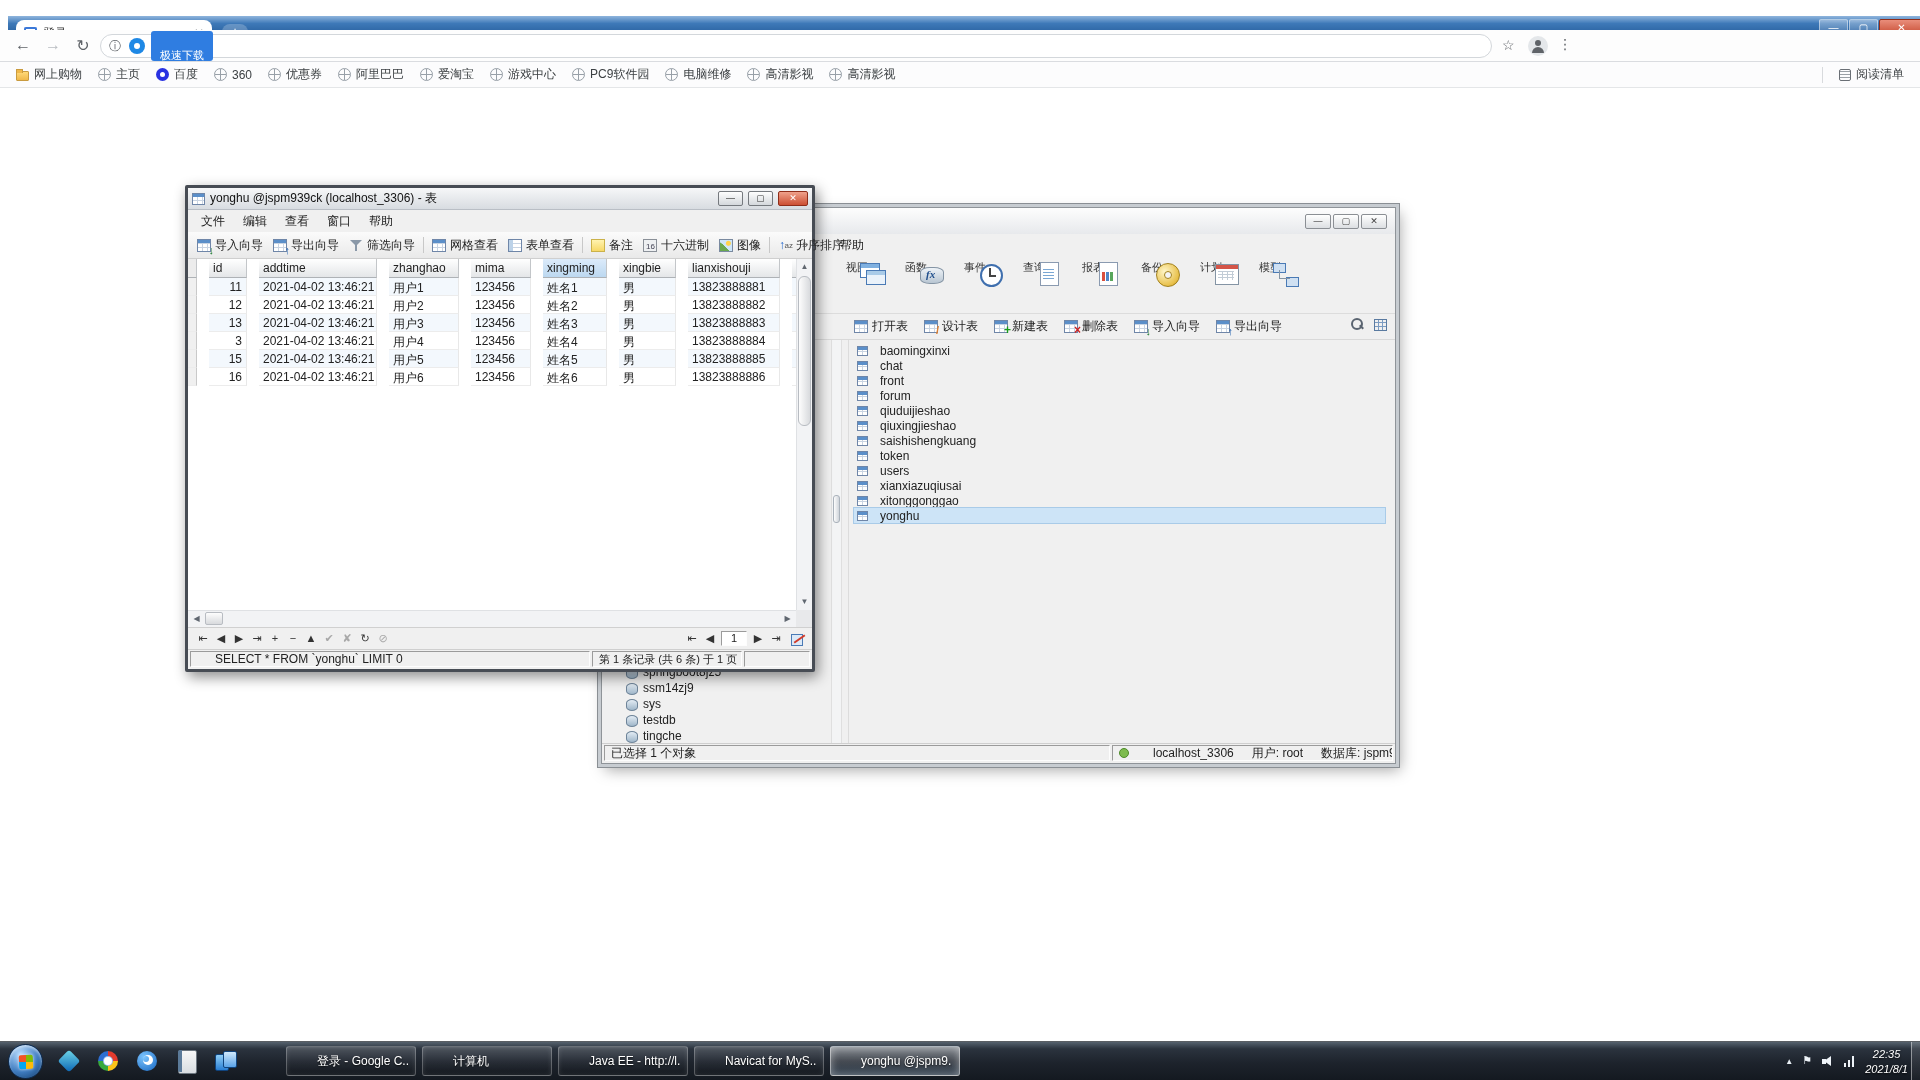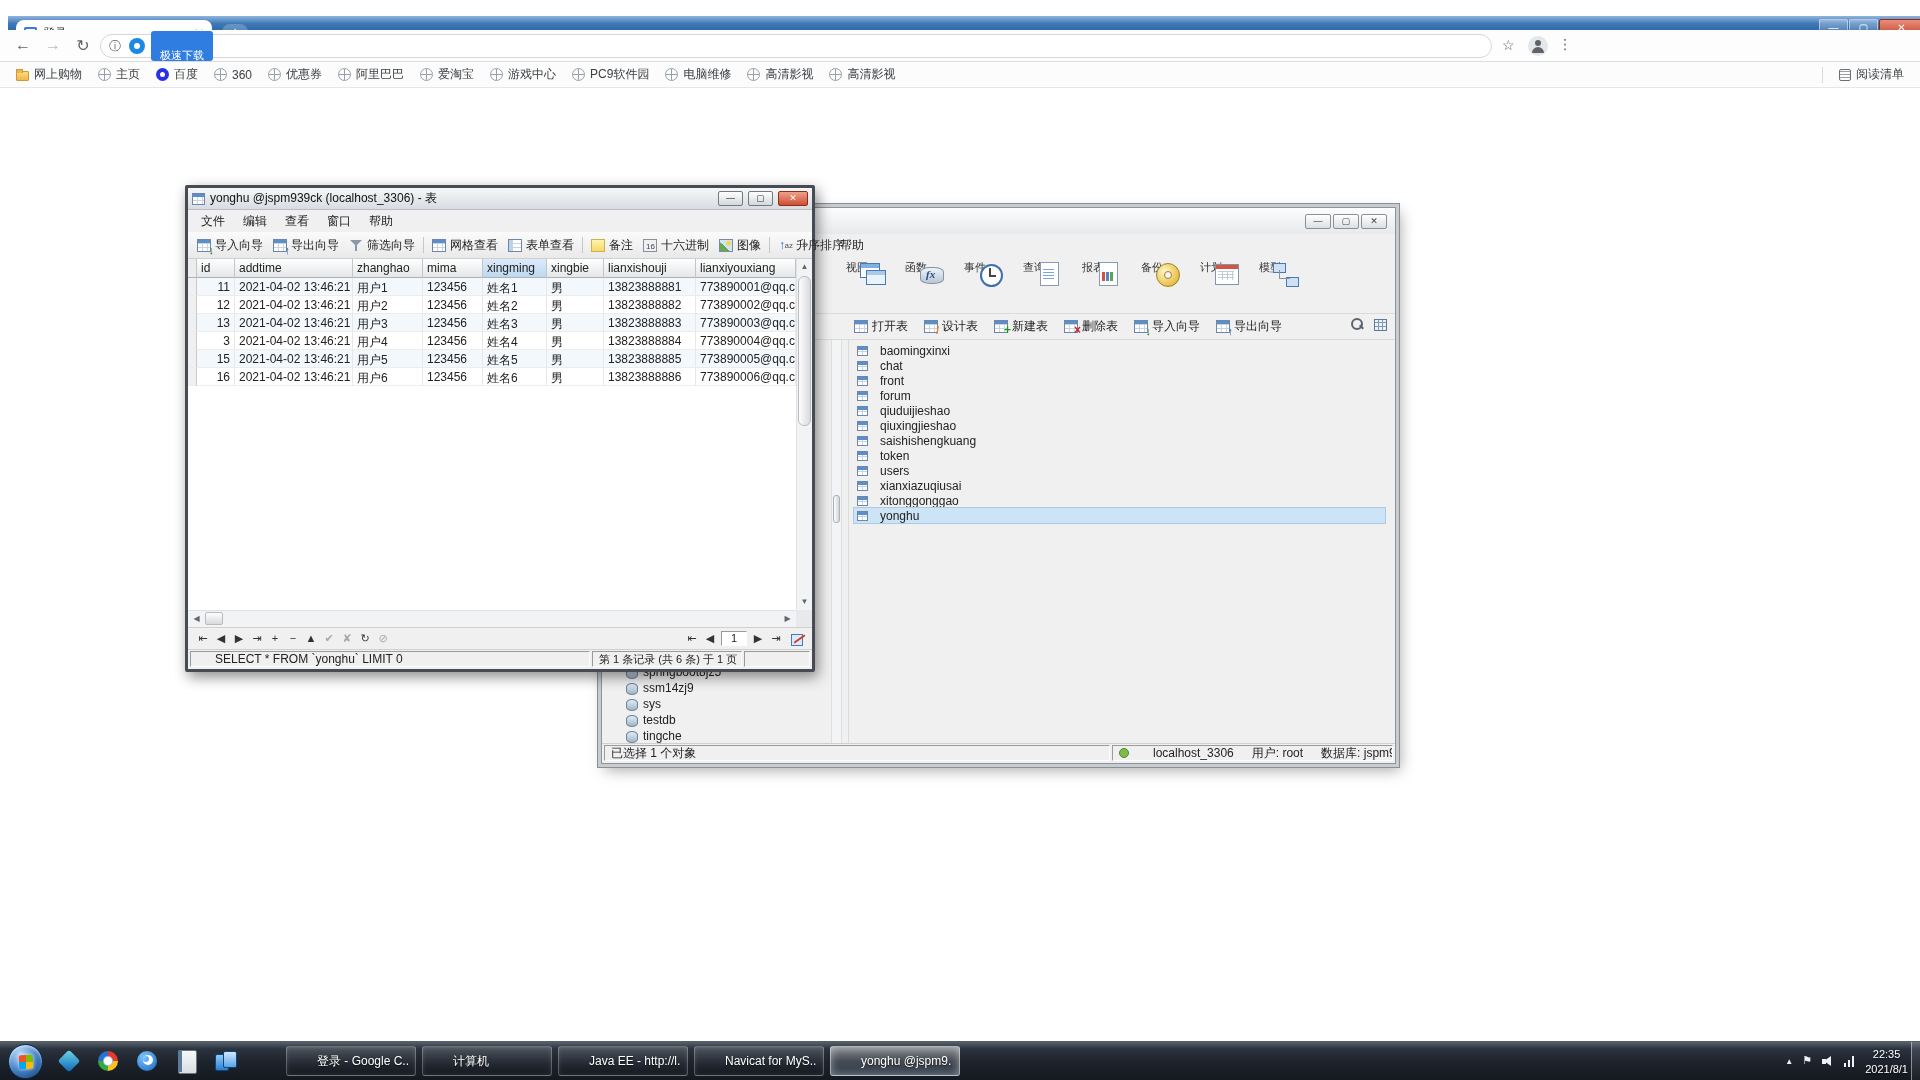--- a/index.html
+++ b/index.html
@@ -181,21 +181,21 @@
   .ic-hex .oti { background:#eef0f2; border:1px solid #8a9098; }
   .ic-hex .oti::after { content:'16'; position:absolute; left:2px; top:2px; font-size:8px; color:#445; }
   .ic-image .oti { border:1px solid #7a8aa0;
     background:radial-gradient(circle at 70% 30%, #ffd34d 0 2px, transparent 3px),
       linear-gradient(to top right, #69a84f 0 40%, transparent 41%), #cfe6f8; }
   .ic-sort .oti::after { content:'↑'; position:absolute; left:1px; top:-1px; color:#2266cc; font-size:12px; font-weight:bold; }
   .ic-sort .oti::before { content:'az'; position:absolute; right:-1px; top:2px; font-size:8px; color:#555; }
 
   .tw-gridarea { flex:1; position:relative; background:#fff; overflow:hidden; }
   .tw-grid { position:absolute; left:0; top:0; right:16px; }
-  .grid-line { display:flex; }
+  .grid-line { display:flex;gap:12px; }
   .grid-line > * { flex:none; overflow:hidden; white-space:nowrap; }
   .grid-line > :nth-child(1) { width:9px; }
   .grid-line > :nth-child(2) { width:38px; text-align:right; }
   .grid-line > :nth-child(3) { width:118px; }
   .grid-line > :nth-child(4) { width:70px; }
   .grid-line > :nth-child(5) { width:60px; }
   .grid-line > :nth-child(6) { width:64px; }
   .grid-line > :nth-child(7) { width:57px; }
   .grid-line > :nth-child(8) { width:92px; }
   .grid-line > :nth-child(9) { flex:1; }
@@ -284,21 +284,21 @@
   .tray-flag { width:11px; height:11px; position:relative; }
   .tray-flag::before { content:'⚑'; color:#eef3f8; font-size:11px; position:absolute; left:0; top:-2px; }
   .tray-vol { width:13px; height:11px; position:relative; }
   .tray-vol::before { content:''; position:absolute; left:0; top:3px; width:4px; height:5px; background:#eef3f8; }
   .tray-vol::after { content:''; position:absolute; left:2px; top:0; border-right:7px solid #eef3f8;
     border-top:5px solid transparent; border-bottom:5px solid transparent; }
   .tray-net { width:12px; height:11px;
     background:linear-gradient(to top, #eef3f8 4px, transparent 4px) left bottom / 2px 100% no-repeat,
       linear-gradient(to top, #eef3f8 7px, transparent 7px) 4px bottom / 2px 100% no-repeat,
       linear-gradient(to top, #eef3f8 11px, transparent 11px) 8px bottom / 2px 100% no-repeat; }
-  .tray-clock { color:#fff; font-size:11px; text-align:center; line-height:1.35; text-shadow:0 1px 2px rgba(0,0,0,.8); }
+  .tray-clock { color:#fff; font-size:11px; text-align:center; line-height:1.35; text-shadow:0 1px 2px rgba(0,0,0,.8);font-style:italic; }
   .show-desktop { position:absolute; right:0; top:0; width:9px; height:39px; border-left:1px solid rgba(255,255,255,.45);
     background:linear-gradient(rgba(255,255,255,.12), rgba(255,255,255,.03)); }
 </style>
 </head>
 <body>
 
 <div id="screen">
 
   <div>
     <div class="bw-titlebar">

